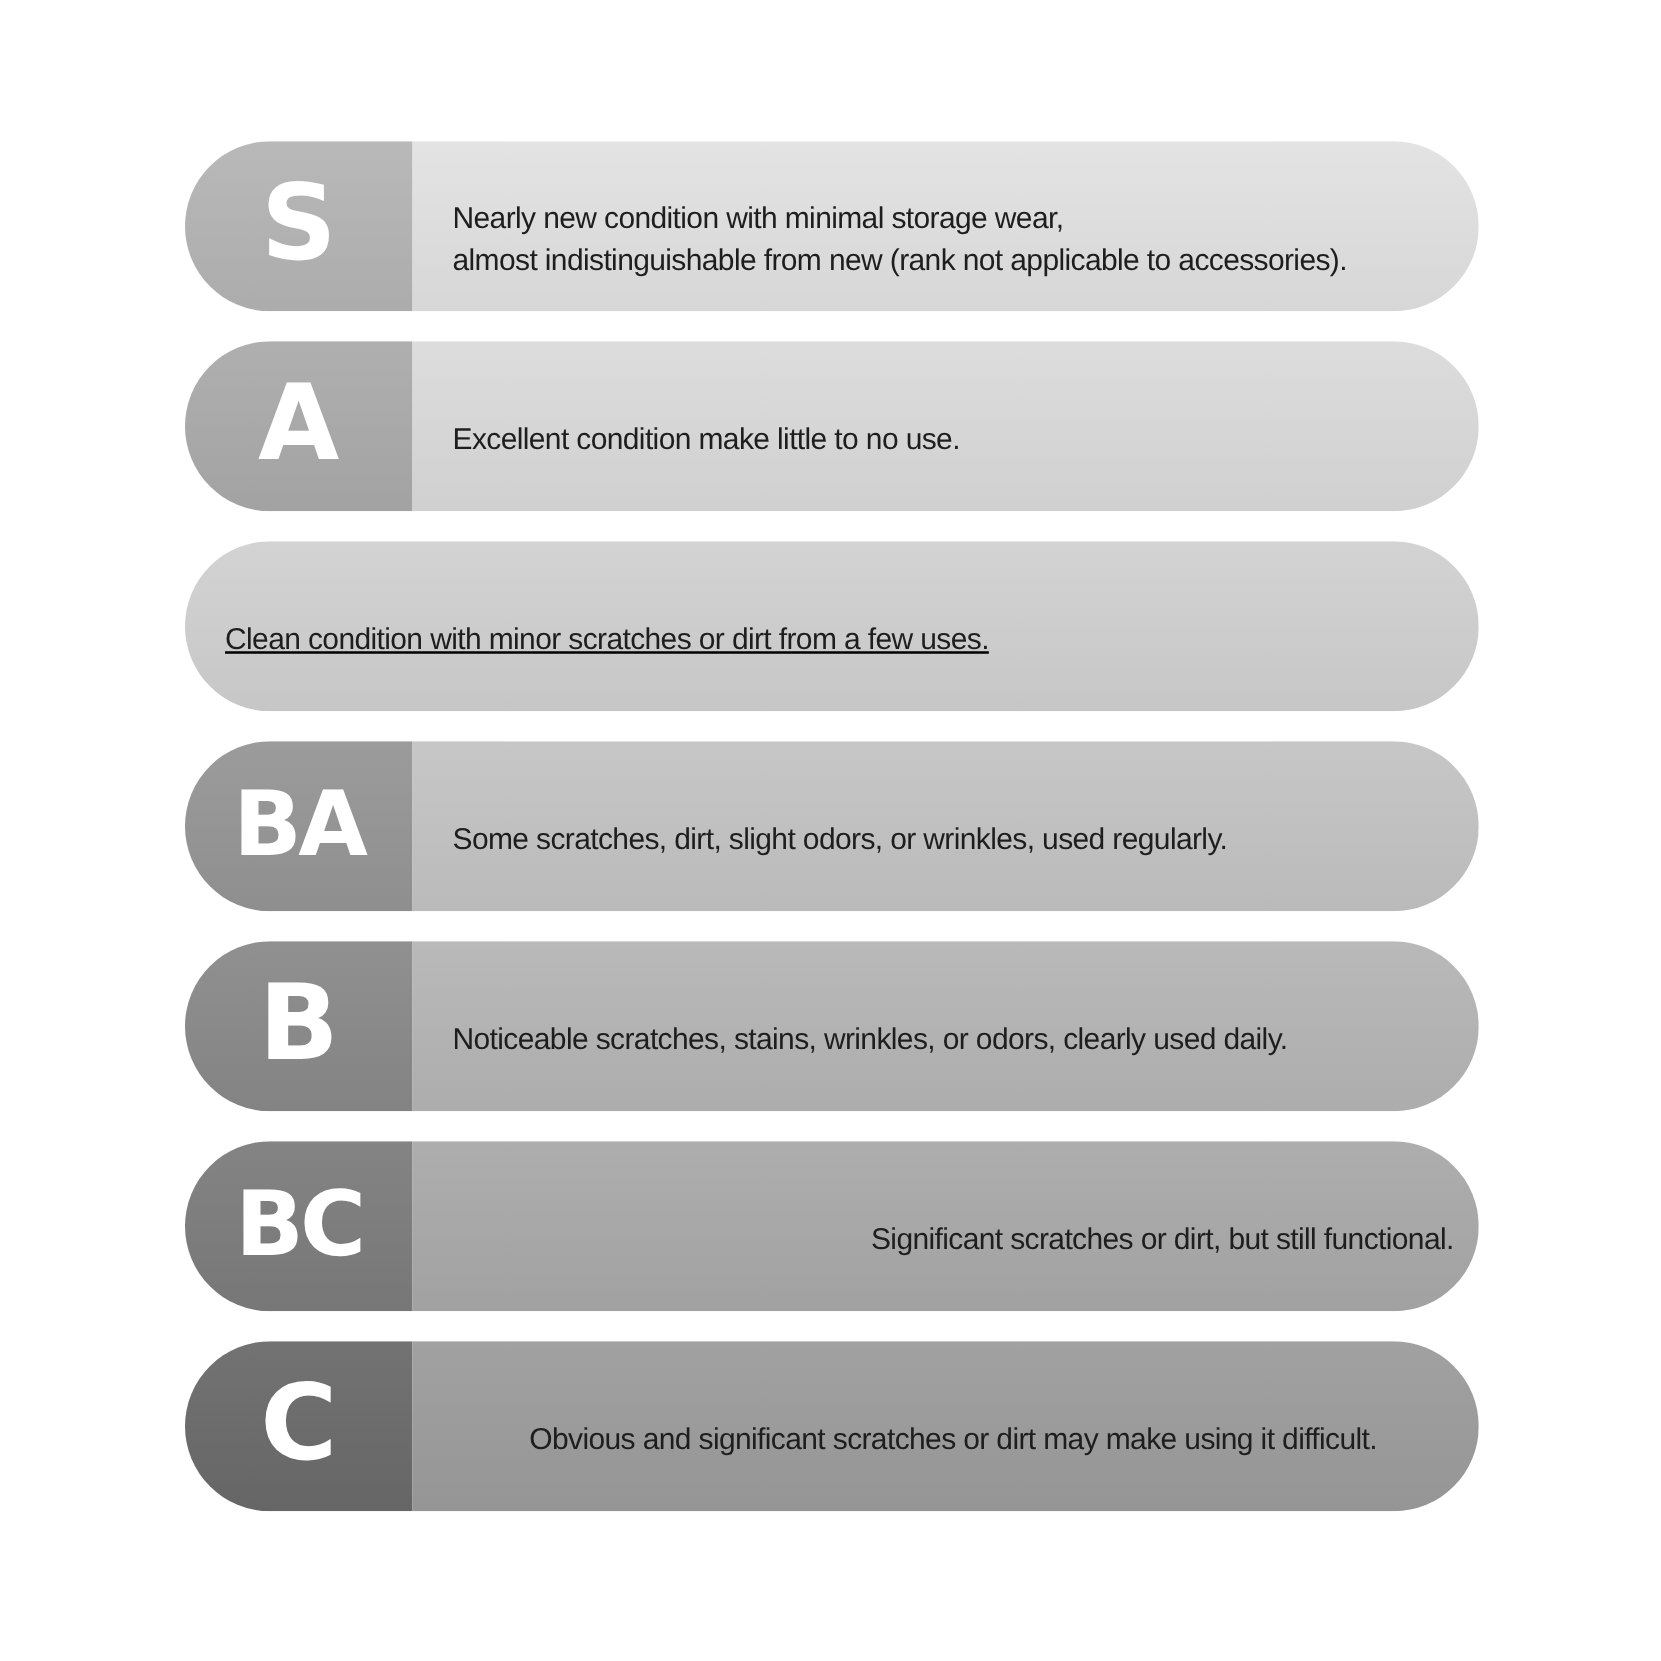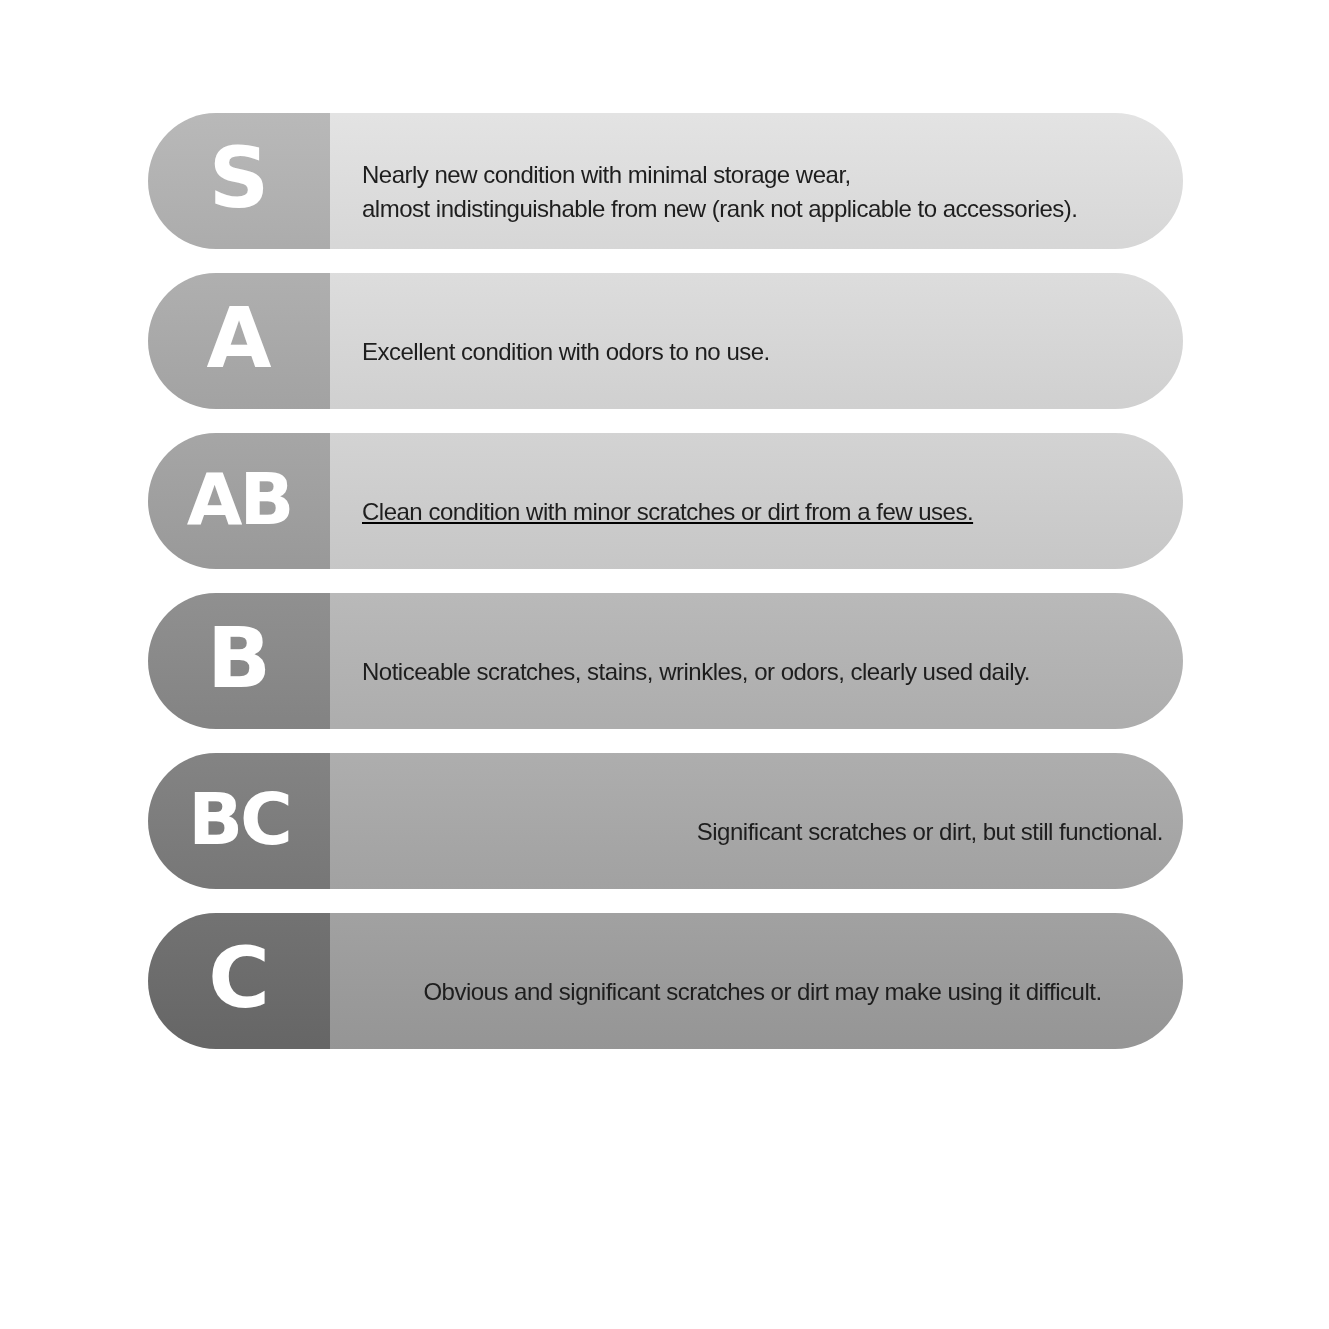--- a/index.html
+++ b/index.html
@@ -81,33 +81,38 @@
       <span class="rank-description">Nearly new condition with minimal storage wear,
 almost indistinguishable from new (rank not applicable to accessories).</span>
     </div>
   </div>
 
   <div class="rank-row">
     <div class="rank-badge" style="background-color: rgb(171, 171, 171);">
       <span class="rank-letter">A</span>
     </div>
     <div class="rank-body" style="background-color: rgb(219, 219, 219);">
-      <span class="rank-description">Excellent condition with odors to no use.</span>
+      <span class="rank-description">Excellent condition make little to no use.</span>
     </div>
   </div>
 
   <div class="rank-row">
-    <div class="rank-badge" style="background-color: rgb(161, 161, 161);">
-      <span class="rank-letter two">AB</span>
-    </div>
     <div class="rank-body" style="background-color: rgb(209, 209, 209); text-decoration: underline;">
       <span class="rank-description">Clean condition with minor scratches or dirt from a few uses.</span>
     </div>
   </div>
 
+  <div class="rank-row">
+    <div class="rank-badge" style="background-color: rgb(150, 150, 150);">
+      <span class="rank-letter two">BA</span>
+    </div>
+    <div class="rank-body" style="background-color: rgb(196, 196, 196);">
+      <span class="rank-description">Some scratches, dirt, slight odors, or wrinkles, used regularly.</span>
+    </div>
+  </div>
 
   <div class="rank-row">
     <div class="rank-badge" style="background-color: rgb(138, 138, 138);">
       <span class="rank-letter">B</span>
     </div>
     <div class="rank-body" style="background-color: rgb(182, 182, 182);">
       <span class="rank-description">Noticeable scratches, stains, wrinkles, or odors, clearly used daily.</span>
     </div>
   </div>
 

